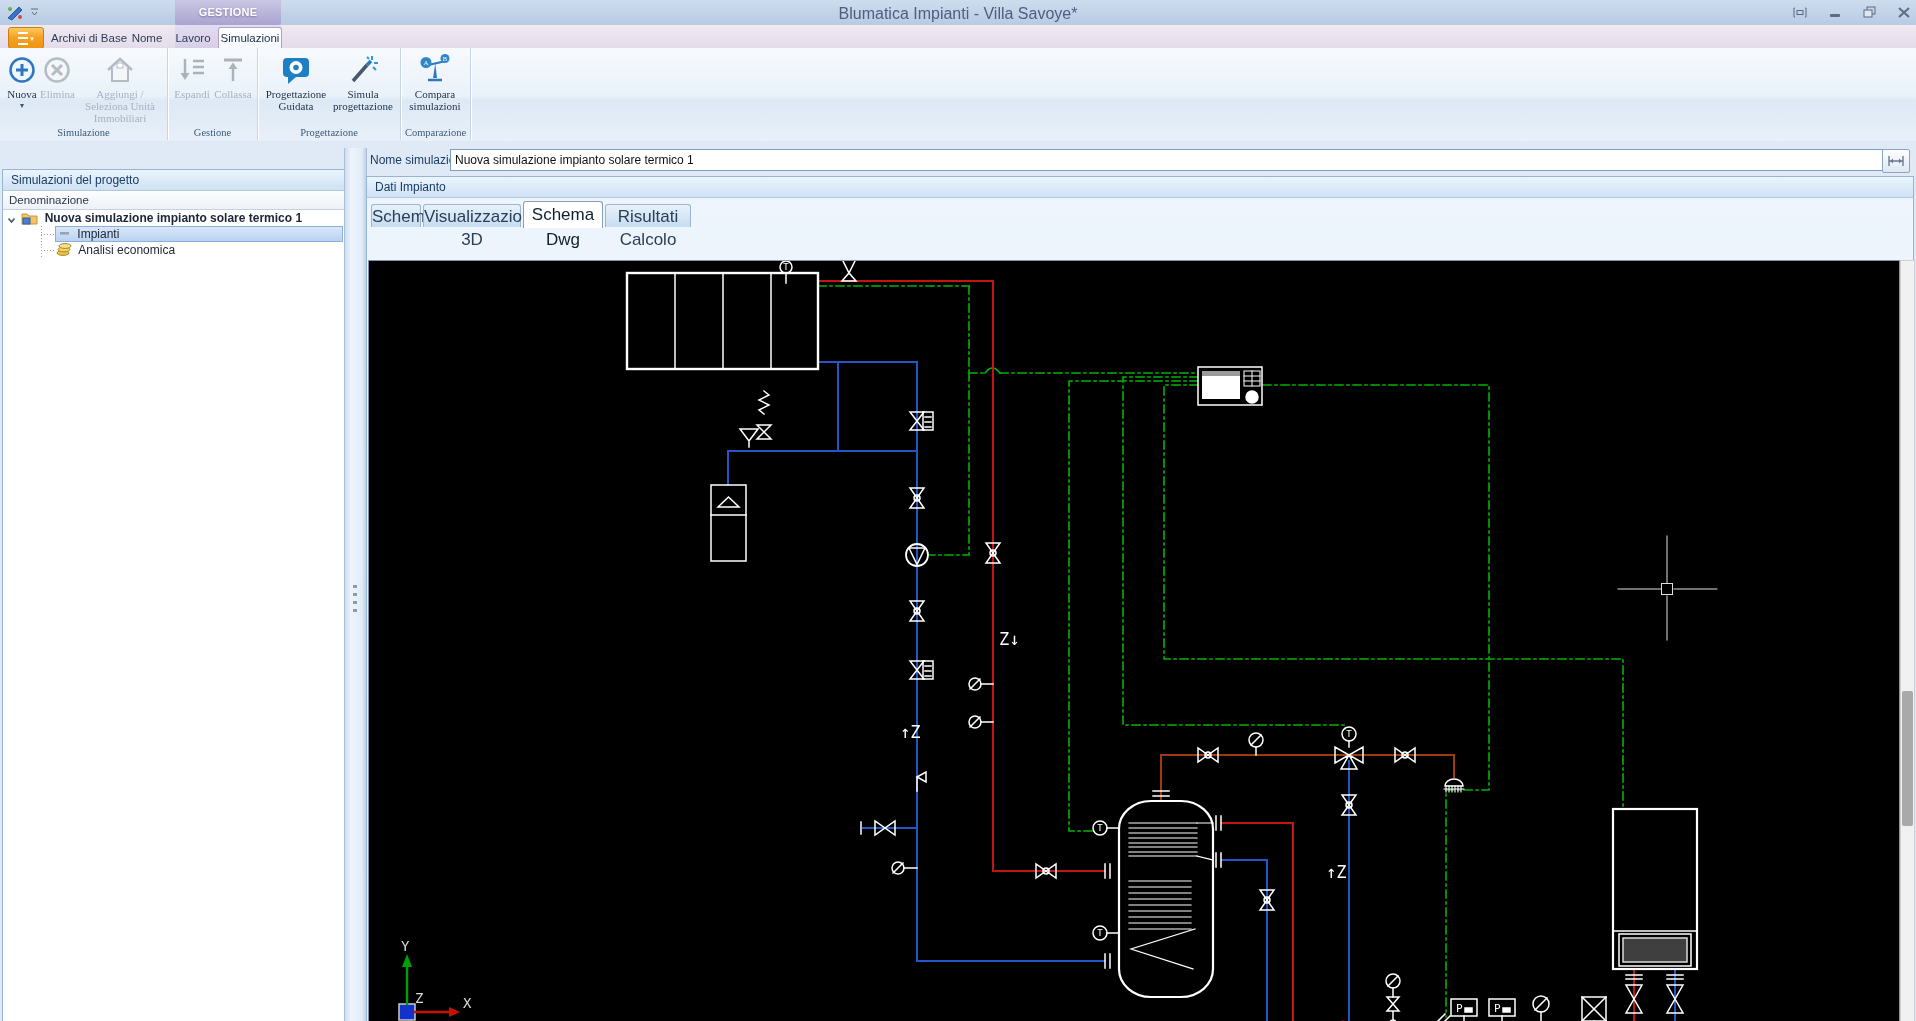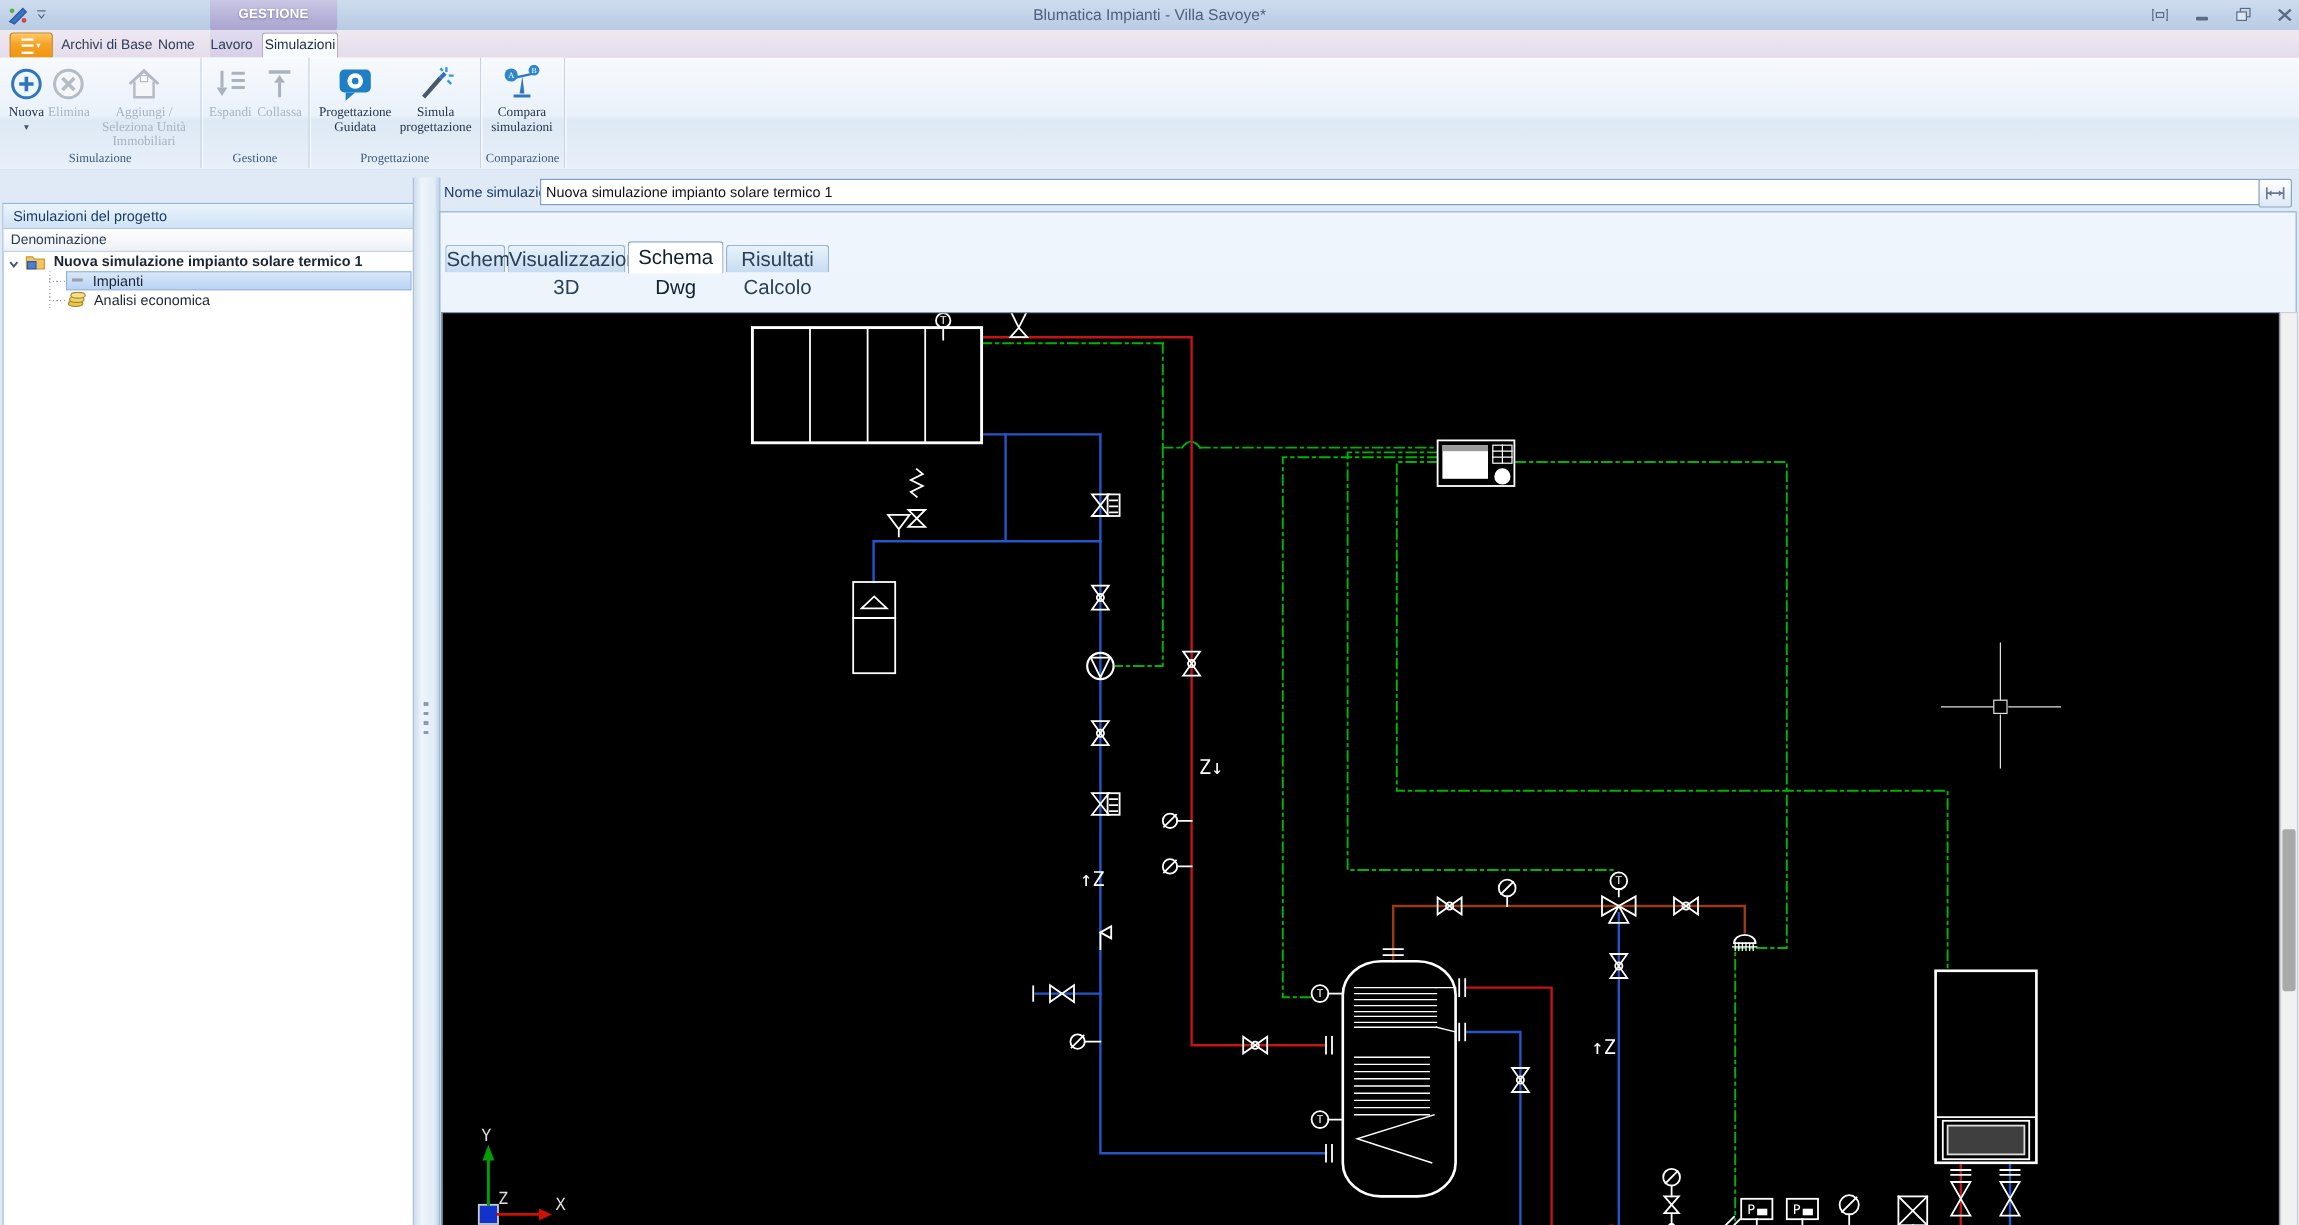--- a/index.html
+++ b/index.html
@@ -11,21 +11,21 @@
   
   .titlebar{position:absolute;left:0;top:0;width:1916px;height:25px;
     background:linear-gradient(#cfdcee,#b7cbe3);border-bottom:1px solid #a7bcd6;}
   .app-logo{position:absolute;left:6px;top:4px;width:18px;height:18px;}
   .qat-caret{position:absolute;left:30px;top:8px;color:#5a6a85;}
   .ctx-group{position:absolute;left:175px;top:0;width:106px;height:25px;
     background:linear-gradient(#cac6e4,#a9a4cf);border-radius:0 0 3px 3px;
     color:#fff;font-size:11px;font-weight:bold;text-align:center;line-height:25px;
     text-shadow:0 1px 2px #7a74a8;letter-spacing:.2px;}
   .win-title{position:absolute;left:0;top:5px;width:1916px;text-align:center;
-    font-size:13px;color:#4e5f7d;pointer-events:none;}
+    font-size:16px;color:#4e5f7d;pointer-events:none;}
   .win-btns{position:absolute;right:6px;top:6px;display:flex;gap:22px;align-items:center;}
   .win-btns svg{display:block;}
   
   .menurow{position:absolute;left:0;top:25px;width:1916px;height:23px;
     background:linear-gradient(#efe9f2,#e4dcea);border-bottom:1px solid #c9bfd6;}
   .ctx-glow{position:absolute;left:175px;top:0;width:106px;height:23px;
     background:linear-gradient(#e2dcf0,#d6cfe8);}
   .appbtn{position:absolute;left:8px;top:2px;width:34px;height:20px;border-radius:3px;
     background:linear-gradient(#ffc963,#f6a224 45%,#ef9512);border:1px solid #c87f10;
     display:flex;align-items:center;justify-content:center;gap:2px;color:#fff;}
@@ -300,20 +300,21 @@
     <input type="text" value="Nuova simulazione impianto solare termico 1" style="">
     <div class="fitbtn">
       <svg width="18" height="12" viewBox="0 0 18 12">
         <path d="M2,1 V11 M16,1 V11 M2,6 H16" stroke="#6a7a90" stroke-width="1.4" fill="none"></path>
         <path d="M6,3.5 L3,6 L6,8.5 Z M12,3.5 L15,6 L12,8.5 Z" fill="#6a7a90"></path>
         </svg>
     </div>
   </div>
 
   <div class="databox">
+    <div class="panel-hd">Dati Impianto</div>
     <div class="dtabs">
       <div class="dtab" style="left:2px;width:50px;">Schema</div>
       <div class="dtab" style="left:54px;width:98px;">Visualizzazione 3D</div>
       <div class="dtab active" style="left:154px;width:80px;">Schema Dwg</div>
       <div class="dtab" style="left:236px;width:86px;">Risultati Calcolo</div>
     </div>
 
     <div class="cadwrap">
       <svg width="1530" height="773" viewBox="368 228 1530 773" style="font-family:'DejaVu Sans Mono',monospace;">
         <g fill="none" stroke-linecap="square">

